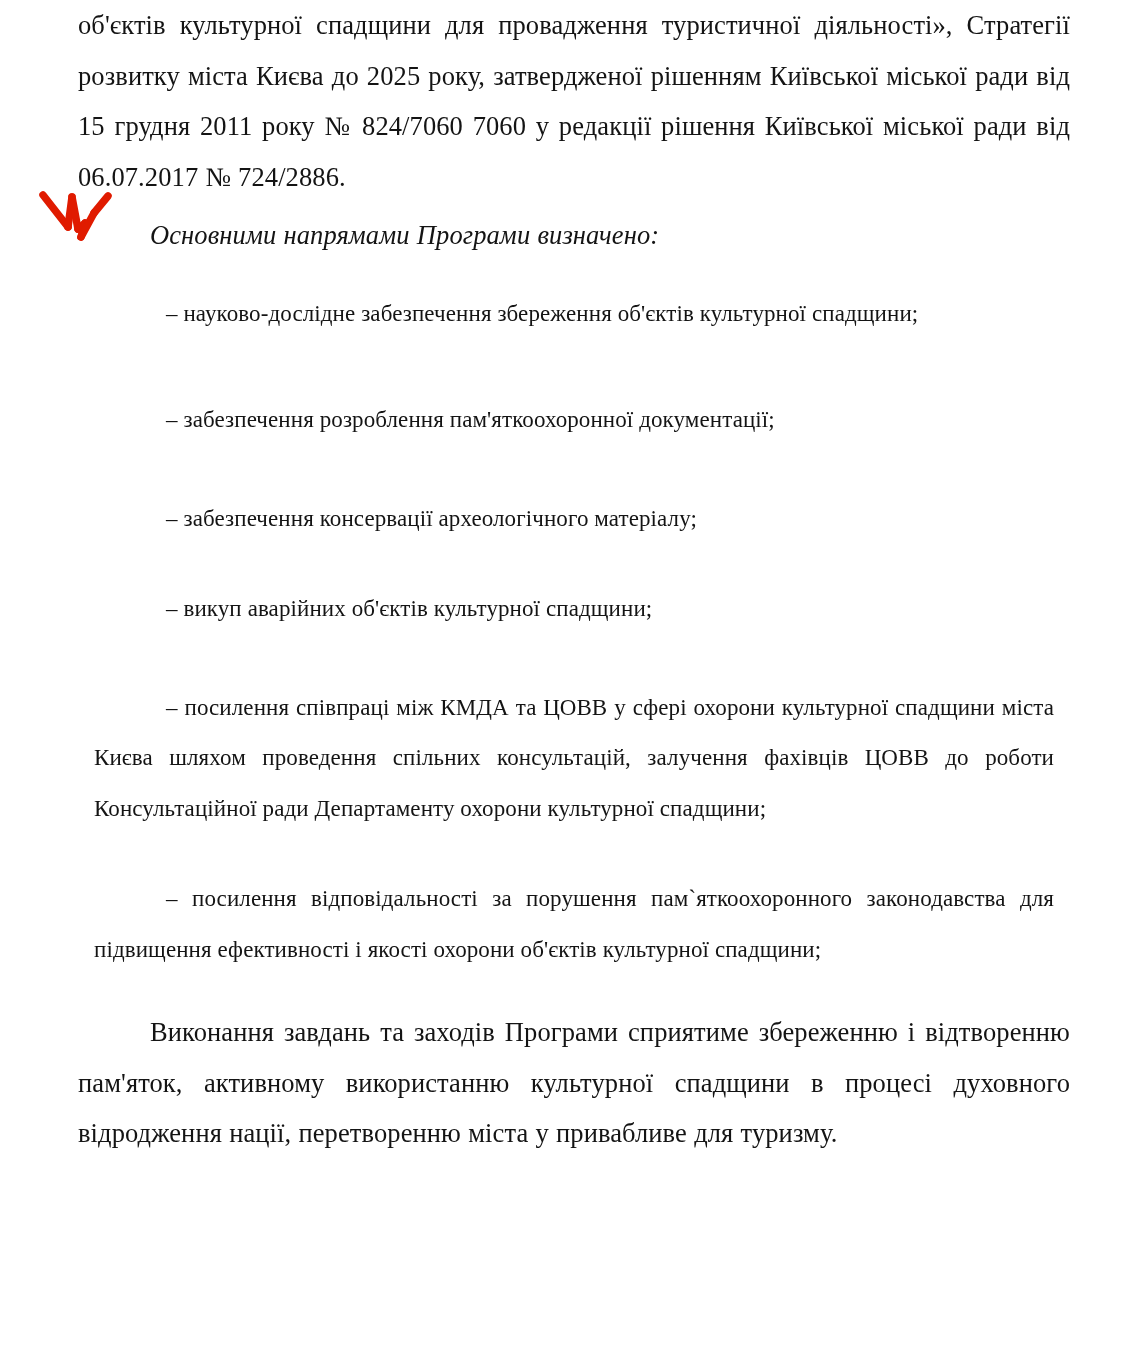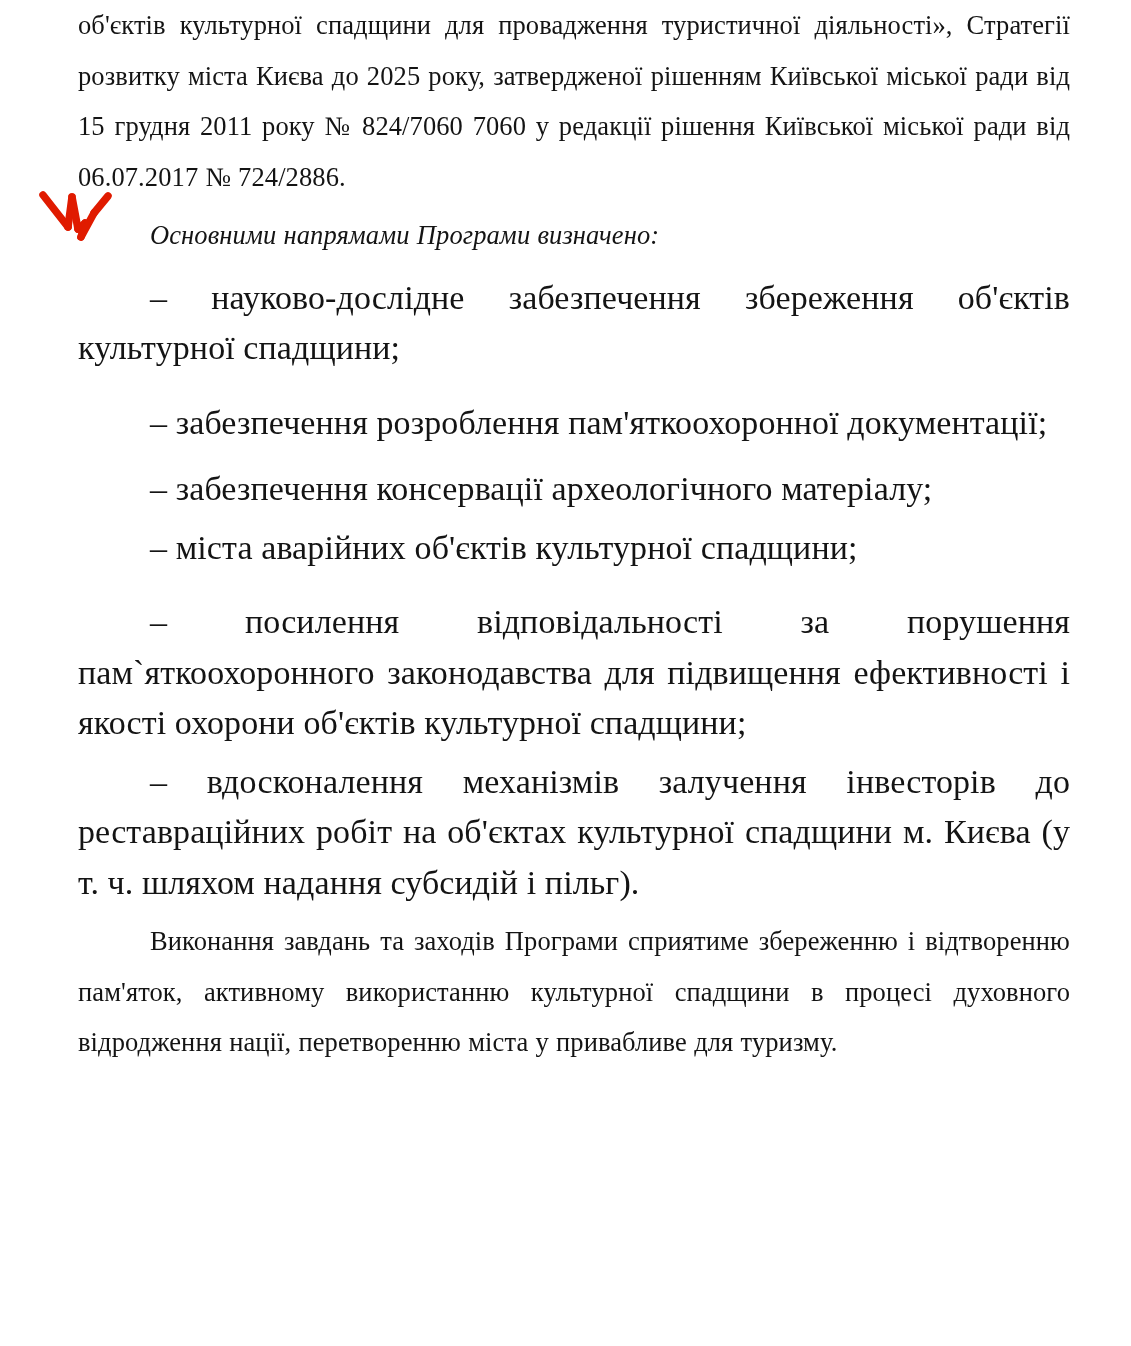--- a/index.html
+++ b/index.html
@@ -37,25 +37,25 @@
     text-indent: 72px;
   }
   
   .para.italic {
     font-style: italic;
     text-align: right;
     text-align-last: left;
   }
   
   .bullet {
-    font-size: 34px;
+    font-size: 23px;
     line-height: 50.5px;
     text-align: justify;
     text-align-last: left;
-    margin: 0;
+    margin: 16px;
     text-indent: 72px;
     letter-spacing: 0.1px;
   }
   
   .bullet.short {
     text-align: right;
   }
   .spacer-12 { height: 12px; }
   .spacer-8  { height: 8px; }
 
@@ -110,34 +110,34 @@
 
     <div class="spacer-8"></div>
 
 
     <div class="spacer-8"></div>
 
     <p class="bullet short">– забезпечення консервації археологічного матеріалу;</p>
 
     <div class="spacer-8"></div>
 
-    <p class="bullet short">– міста аварійних об'єктів культурної спадщини;</p>
+    <p class="bullet short">– викуп аварійних об'єктів культурної спадщини;</p>
 
     <div class="spacer-8"></div>
 
 
     <div class="spacer-8"></div>
 
+    <p class="bullet">– посилення співпраці між КМДА та ЦОВВ у сфері охорони культурної спадщини міста Києва шляхом проведення спільних консультацій, залучення фахівців ЦОВВ до роботи Консультаційної ради Департаменту охорони культурної спадщини;</p>
 
     <div class="spacer-8"></div>
 
     <p class="bullet">– посилення відповідальності за порушення пам`яткоохоронного законодавства для підвищення ефективності і якості охорони об'єктів культурної спадщини;</p>
 
     <div class="spacer-8"></div>
 
-    <p class="bullet">– вдосконалення механізмів залучення інвесторів до реставраційних робіт на об'єктах культурної спадщини м. Києва (у т. ч. шляхом надання субсидій і пільг).</p>
 
     <div class="spacer-8"></div>
 
     <p class="para indent">Виконання завдань та заходів Програми сприятиме збереженню і відтворенню пам'яток, активному використанню культурної спадщини в процесі духовного відродження нації, перетворенню міста у привабливе для туризму.</p>
 
   </div>
 </div>
 
 </body></html>

